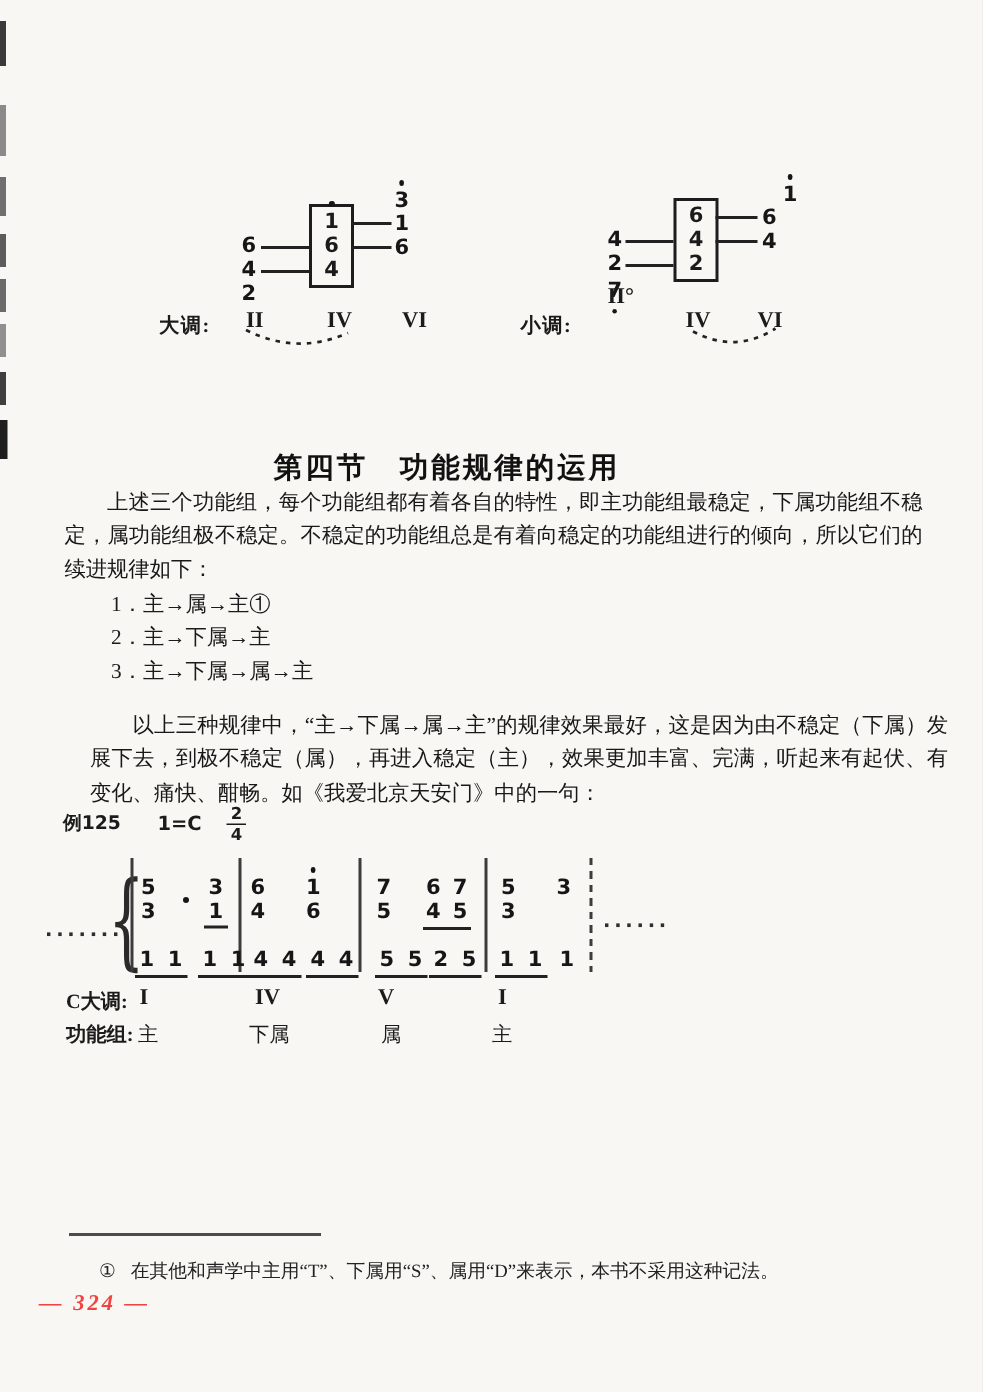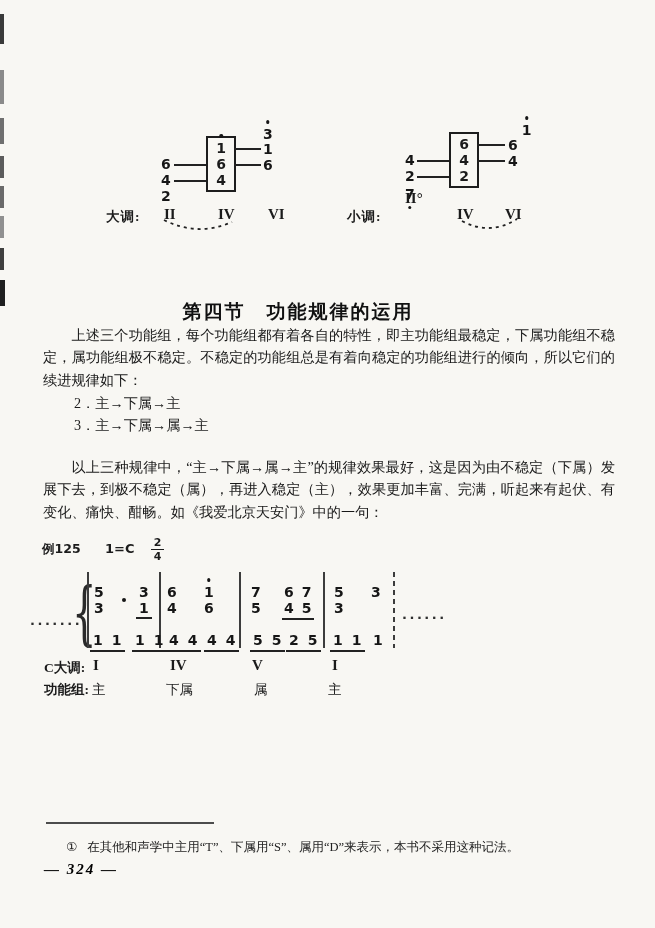--- a/index.html
+++ b/index.html
@@ -56,22 +56,22 @@
   .augdot{position:absolute;width:4px;height:4px;border-radius:50%;background:#161616;}
   
   .an-label{position:absolute;font:600 13.5px "Liberation Serif",serif;}
   .an-num{position:absolute;font:600 15px "Liberation Serif",serif;}
   .an-func{position:absolute;font:13.5px "Liberation Serif",serif;}
   
   .fnrule{position:absolute;left:46px;top:822px;width:168px;height:2px;background:#4c4c4c;}
   .footnote{position:absolute;left:66px;top:838px;width:530px;
             font:12.5px/18px "Liberation Serif",serif;color:#222;}
   .footnote .mk{font-family:"DejaVu Sans",sans-serif;margin-right:10px;}
-  .pageno{position:absolute;left:44px;top:861px;font:italic 600 15px "Liberation Serif",serif;
-          letter-spacing:2px;color:#000000;}
+  .pageno{position:absolute;left:26px;top:861px;font:italic 600 15px "Liberation Serif",serif;
+          letter-spacing:2px;color:#ef4444;}
   .watermark{position:absolute;right:34px;top:897px;font:15px "Liberation Serif",serif;}
   .wm-name{color:#97897a;letter-spacing:1px;}
   .wm-url{color:#c9763b;margin-left:7px;font-family:"DejaVu Sans",sans-serif;font-size:14px;}
 </style>
 </head>
 <body>
 
 <div id="page">
 
   <div>
@@ -143,25 +143,26 @@
     <svg class="abs" style="left:112px;top:112px;" width="66" height="18">
       <path d="M5,4 Q33,19 60,2" fill="none" stroke="#222" stroke-width="1.8" stroke-dasharray="3 4"></path>
     </svg>
   </div>
 
   <h1 class="title">第四节　功能规律的运用</h1>
 
   <p class="bodyp indent" style="top:324px;margin:0;">上述三个功能组，每个功能组都有着各自的特性，即主功能组最稳定，下属功能组不稳定，属功能组极不稳定。不稳定的功能组总是有着向稳定的功能组进行的倾向，所以它们的续进规律如下：</p>
 
   <div class="rules">
+    <div>1．主→属→主①</div>
     <div>2．主→下属→主</div>
     <div>3．主→下属→属→主</div>
   </div>
 
-  <p class="bodyp indent" style="top:456px;margin:0;">以上三种规律中，“主→下属→属→主”的规律效果最好，这是因为由不稳定（下属）发展下去，到极不稳定（属），再进入稳定（主），效果更加丰富、完满，听起来有起伏、有变化、痛快、酣畅。如《我爱北京天安门》中的一句：</p>
+  <p class="bodyp indent" style="top:456px;margin:17px;">以上三种规律中，“主→下属→属→主”的规律效果最好，这是因为由不稳定（下属）发展下去，到极不稳定（属），再进入稳定（主），效果更加丰富、完满，听起来有起伏、有变化、痛快、酣畅。如《我爱北京天安门》中的一句：</p>
 
   <div class="exhead">
     <span>例125</span>
     <span class="key">1=C</span>
     <span class="frac">
       <span class="t">2</span>
       <span class="b">4</span>
     </span>
   </div>
 

